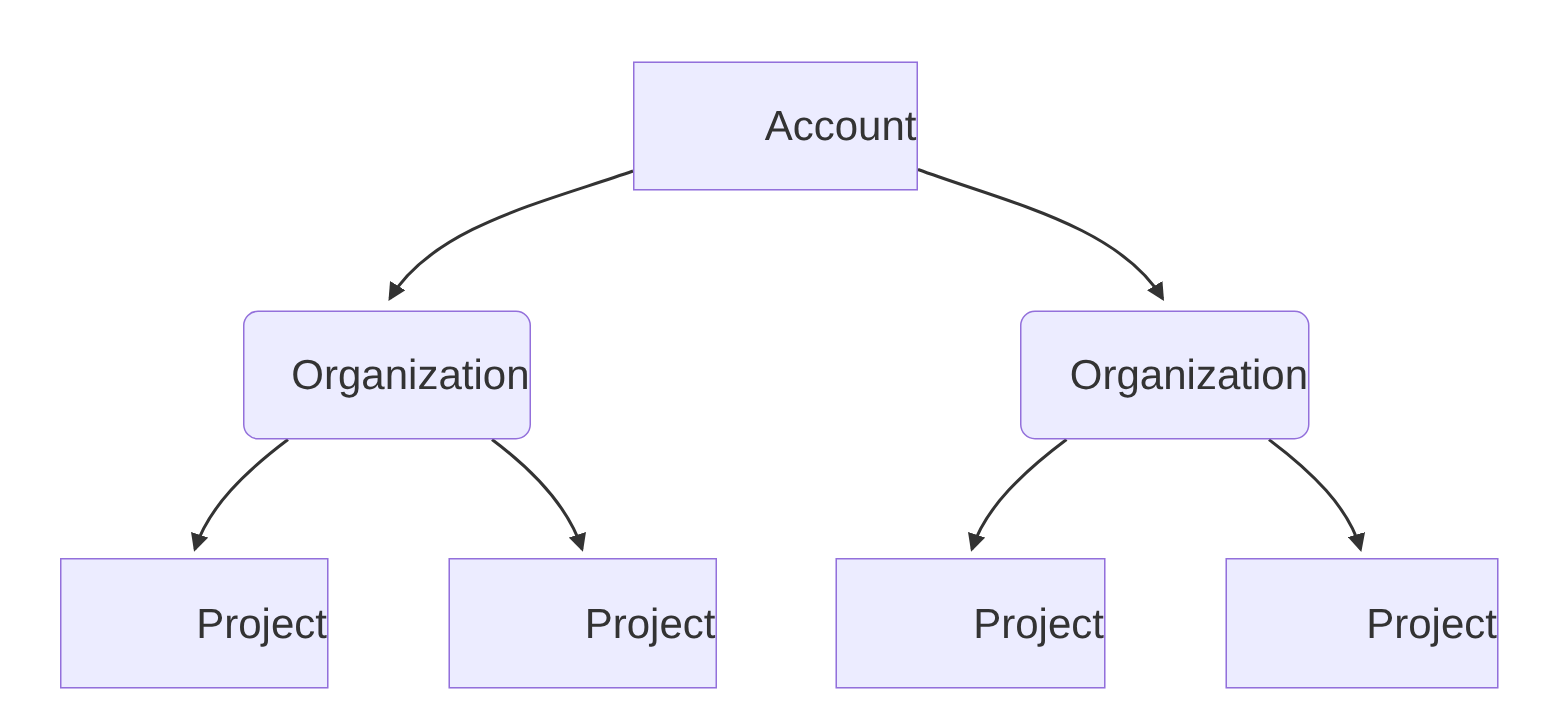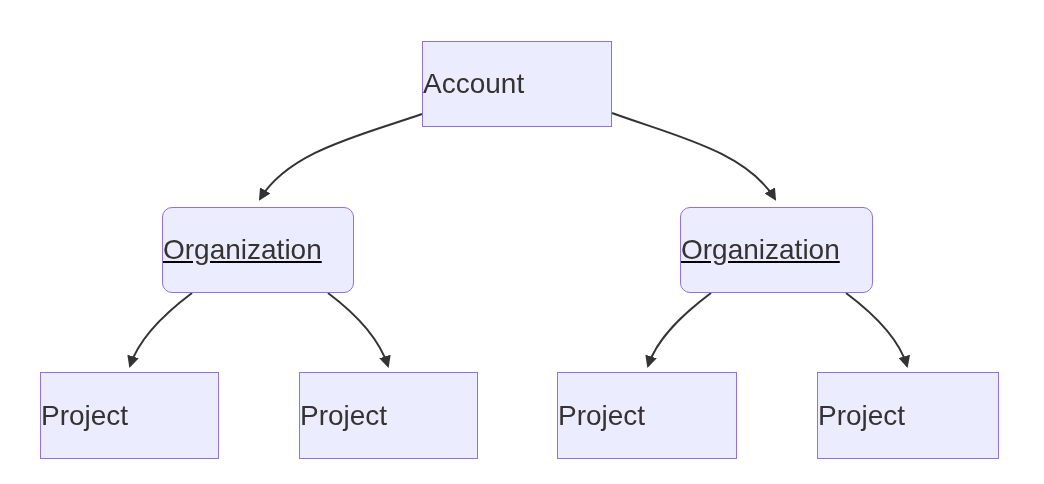--- a/index.html
+++ b/index.html
@@ -27,25 +27,24 @@
     stroke: #333333;
     stroke-width: 2px;
   }
   .node {
     position: absolute;
     box-sizing: border-box;
     background: #ECECFF;
     border: 1.5px solid #9370DB;
     display: flex;
     align-items: center;
-    justify-content: flex-start;
+    justify-content: flex-end;
   }
   .node.rounded {
     border-radius: 10px;
-    text-decoration: underline;
   }
   .node-label {
     font-size: 28px;
     line-height: 1.2;
     color: #333333;
     white-space: nowrap;
   }
 </style>
 </head>
 <body>

